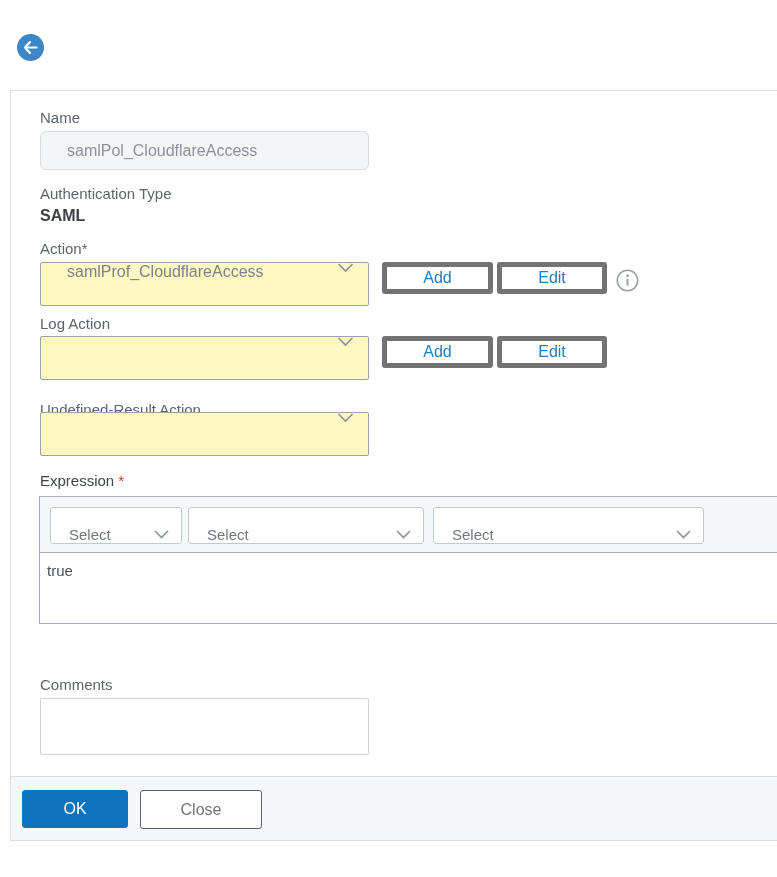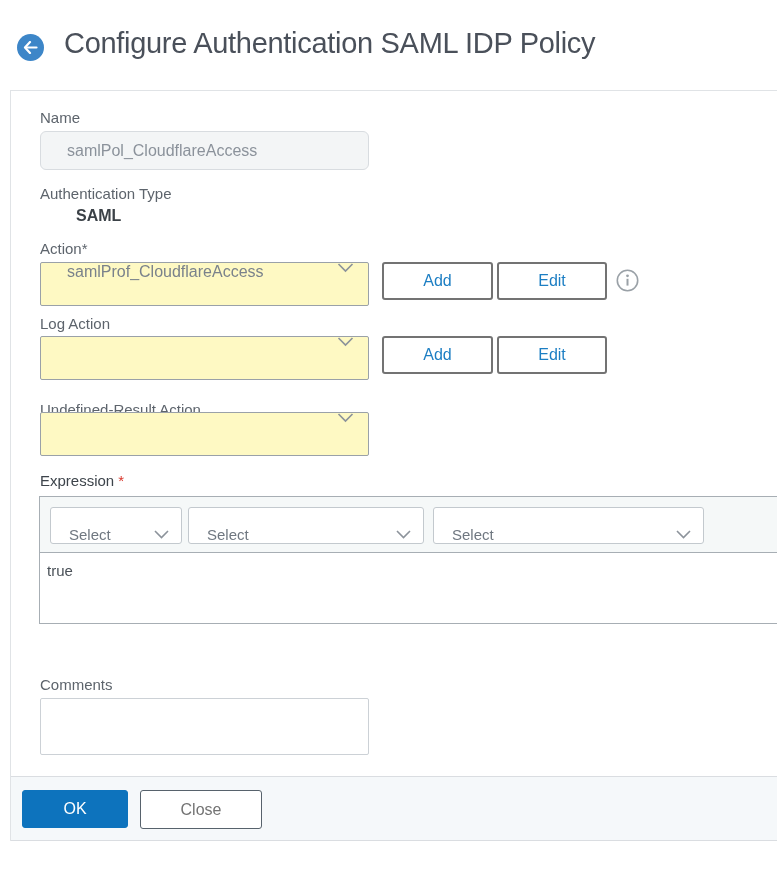--- a/index.html
+++ b/index.html
@@ -53,22 +53,22 @@
     display: flex; align-items: flex-start;
     padding: 0 14px 0 26px; cursor: pointer;
   }
   .select-box .select-value {
     flex: 1; font-size: 16px; color: #7a828b; white-space: nowrap;
     overflow: hidden;
   }
   .select-box .chevron { flex: none; margin-left: 8px; display: flex; }
   
   .outline-btn {
-    position: absolute; height: 38px;
-    background: #ffffff; border: 2px solid #737373; border-radius: 3px;
+    position: absolute; height: 32px;
+    background: #ffffff; border: 5px solid #737373; border-radius: 3px;
     color: #1c7ec3; font-size: 16px;
     display: flex; align-items: center; justify-content: center;
     cursor: pointer;
     font-family: "Liberation Sans", "DejaVu Sans", sans-serif;
   }
   .info-icon { position: absolute; width: 23px; height: 23px; }
   
   .expr-box {
     position: absolute; left: 39px; top: 496px; right: -2px; height: 128px;
     border: 1px solid #a7aeb4; background: #ffffff;
@@ -128,29 +128,28 @@
 <div class="page">
 
   <div class="back-btn">
     <span style="display:flex;">
       <svg width="15" height="13" viewBox="0 0 15 13" fill="none">
         <path d="M7 1 L2 6.5 L7 12" stroke="#ffffff" stroke-width="2.2" fill="none" stroke-linecap="round" stroke-linejoin="round"></path>
         <line x1="2.5" y1="6.5" x2="13.5" y2="6.5" stroke="#ffffff" stroke-width="2.2" stroke-linecap="round"></line>
       </svg>
     </span>
   </div>
-  <div class="page-title">Configure Authentication SAML IDP Policy</div>
 
   <div class="panel"></div>
 
   <div class="field-label" style="left:40px; top:109px;">Name</div>
   <input class="text-input" style="top: 131px;" type="text" readonly="" value="samlPol_CloudflareAccess">
 
   <div class="field-label" style="left:40px; top:185px;">Authentication Type</div>
-  <div class="static-value" style="left:40px; top:207px;margin-left:36px;">SAML</div>
+  <div class="static-value" style="left:40px; top:207px;">SAML</div>
 
   <div class="field-label" style="left:40px; top:240px;">Action*</div>
   <div class="select-box" style="left:40px; top:262px; width:329px;">
     <span class="select-value">samlProf_CloudflareAccess</span>
     <span class="chevron">
       <svg width="17" height="10" viewBox="0 0 17 10" fill="none">
         <path d="M1.5 1 L8.5 8 L15.5 1" stroke="#8c939b" stroke-width="1.7" fill="none"></path>
       </svg>
     </span>
   </div>

